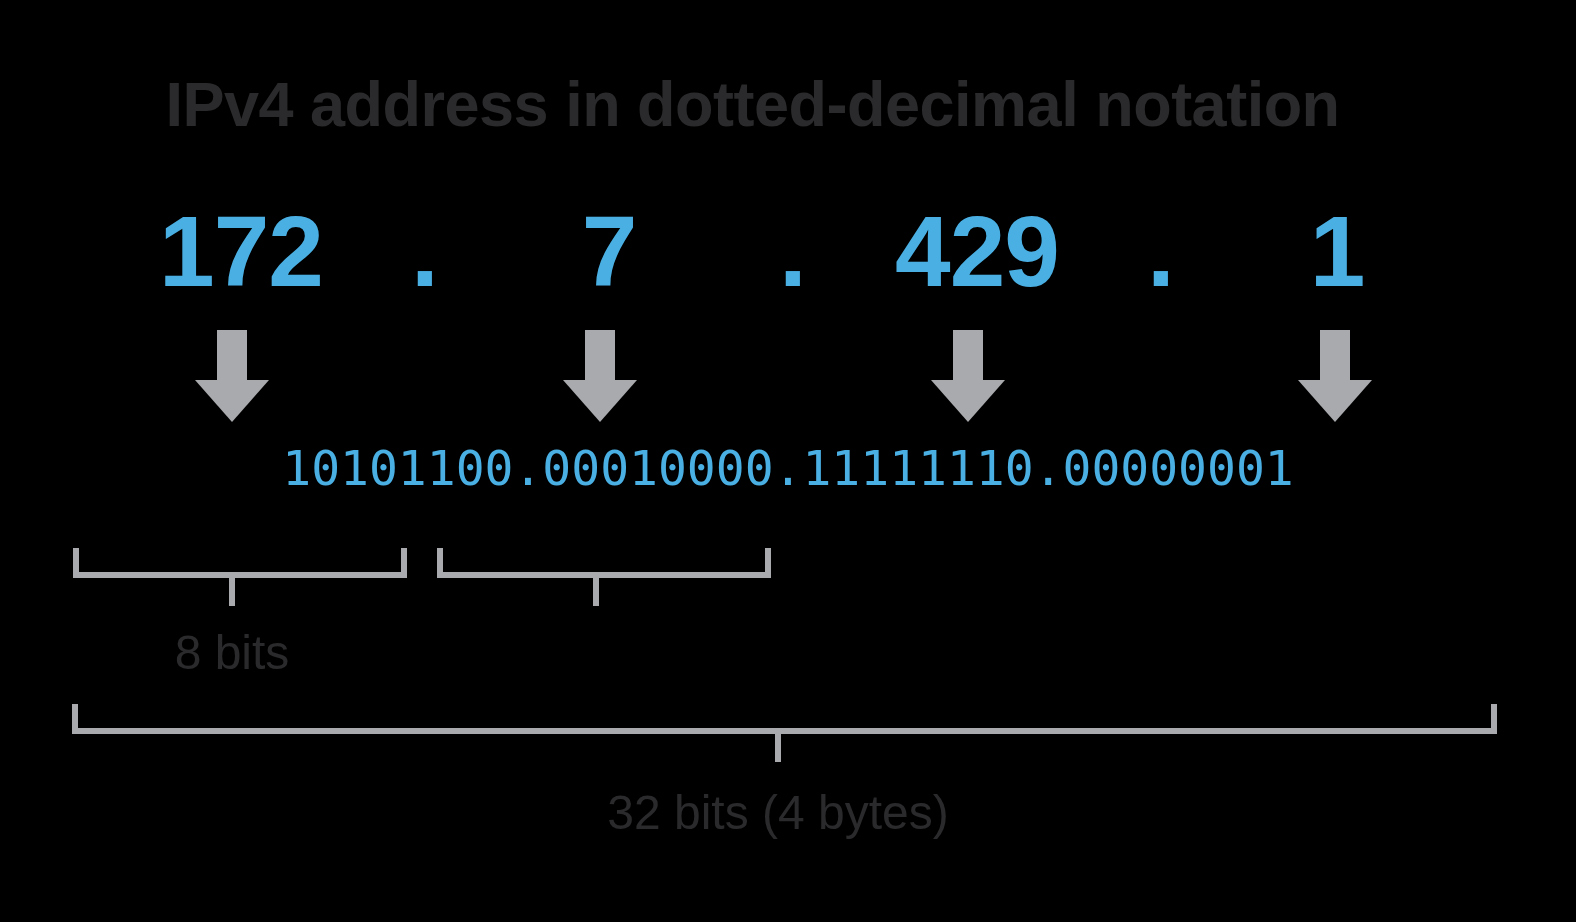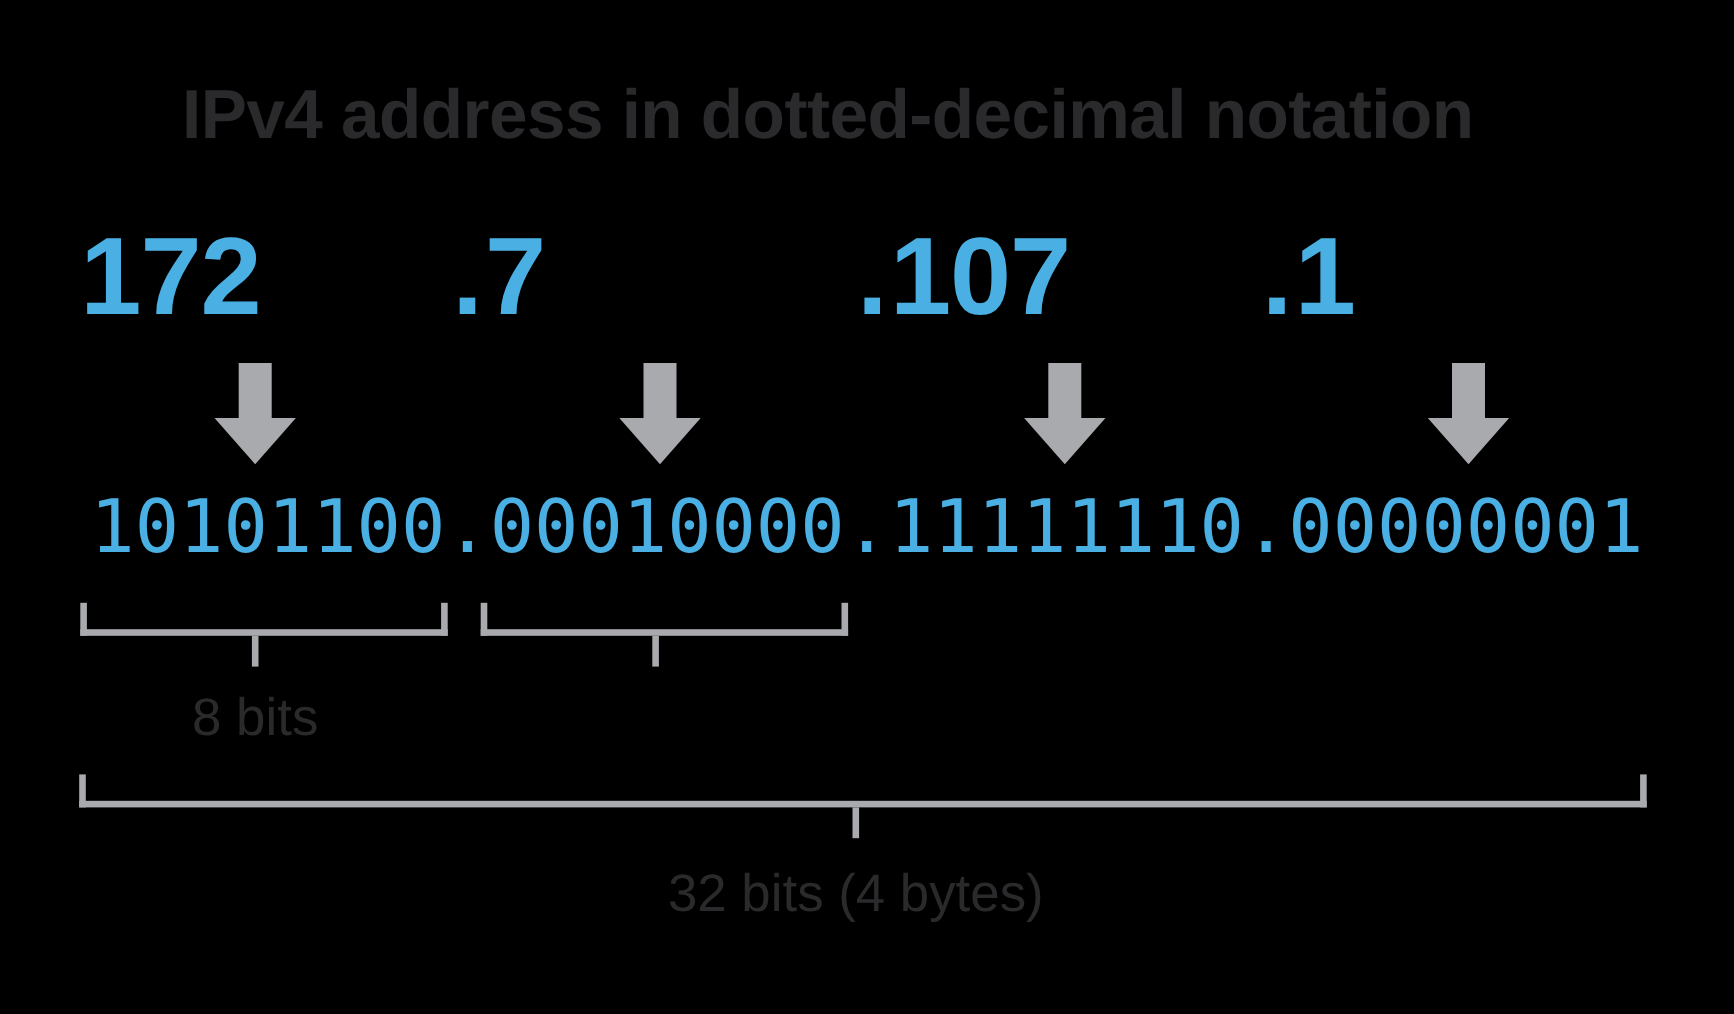--- a/index.html
+++ b/index.html
@@ -39,21 +39,21 @@
     top: 196px;
     width: 1424px;
     height: 110px;
   }
   .dec-octet {
     position: absolute;
     top: 0;
     font-size: 100px;
     font-weight: bold;
     color: #4aafe3;
-    text-align: left;
+    text-align: center;
     line-height: 110px;
     letter-spacing: -1px;
     white-space: nowrap;
   }
   .dec-dot {
     position: absolute;
     top: 0;
     font-size: 100px;
     font-weight: bold;
     color: #4aafe3;
@@ -87,21 +87,21 @@
   }
 
   
   #binary-row {
     position: absolute;
     left: 0;
     top: 440px;
     width: 1576px;
     text-align: center;
     font-family: "DejaVu Sans Mono", monospace;
-    font-size: 67px;
+    font-size: 48px;
     letter-spacing: 0px;
     color: #4aafe3;
     white-space: nowrap;
   }
 
   
   .bracket {
     position: absolute;
   }
   .bracket .bar {
@@ -136,21 +136,21 @@
 
 <div id="stage">
 
   <div id="title">IPv4 address in dotted-decimal notation</div>
 
   <div id="decimal-row">
     <div class="dec-octet" style="left:0px;   width:336px;">172</div>
     <div class="dec-dot" style="left:336px; width:32px;">.</div>
     <div class="dec-octet" style="left:368px; width:336px;">7</div>
     <div class="dec-dot" style="left:704px; width:32px;">.</div>
-    <div class="dec-octet" style="left:736px; width:336px;">107</div>
+    <div class="dec-octet" style="left:736px; width:336px;">429</div>
     <div class="dec-dot" style="left:1072px;width:32px;">.</div>
     <div class="dec-octet" style="left:1104px;width:320px;">1</div>
   </div>
 
   <div class="arrow" style="left:195px;  top:330px;">
     <div class="shaft"></div>
     <div class="head"></div>
   </div>
   <div class="arrow" style="left:563px;  top:330px;">
     <div class="shaft"></div>

